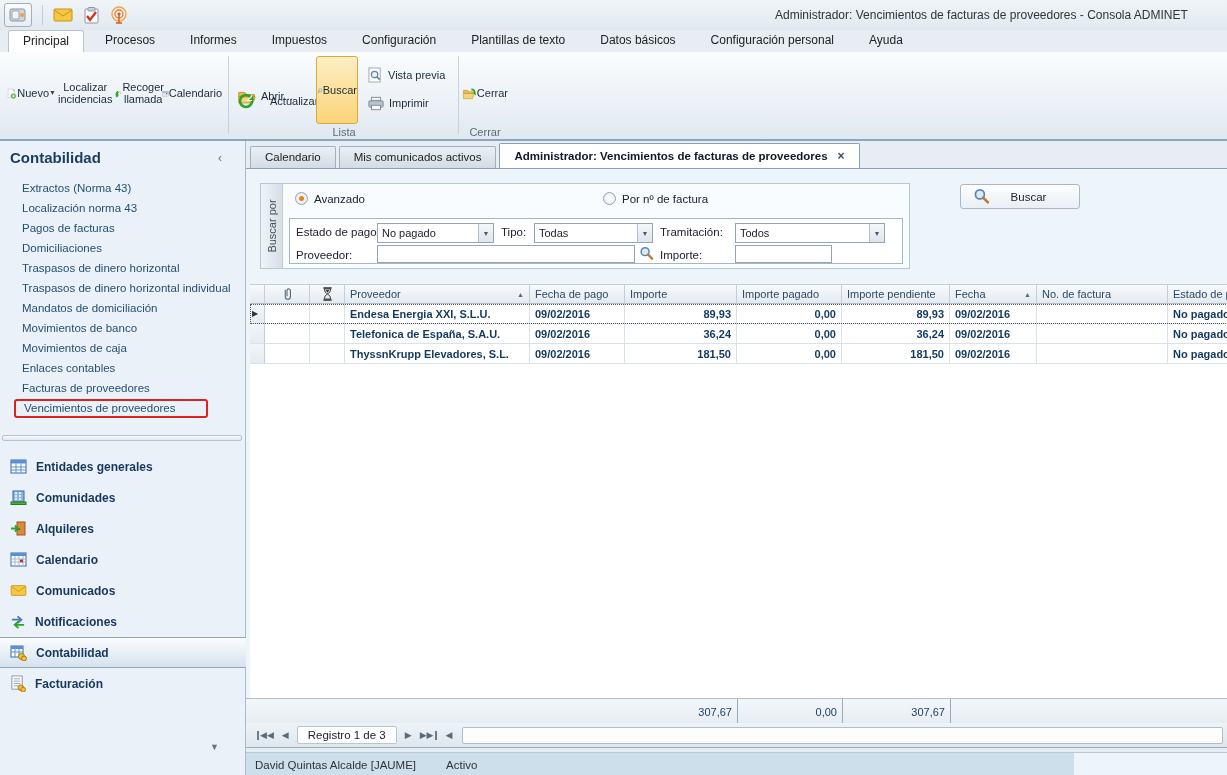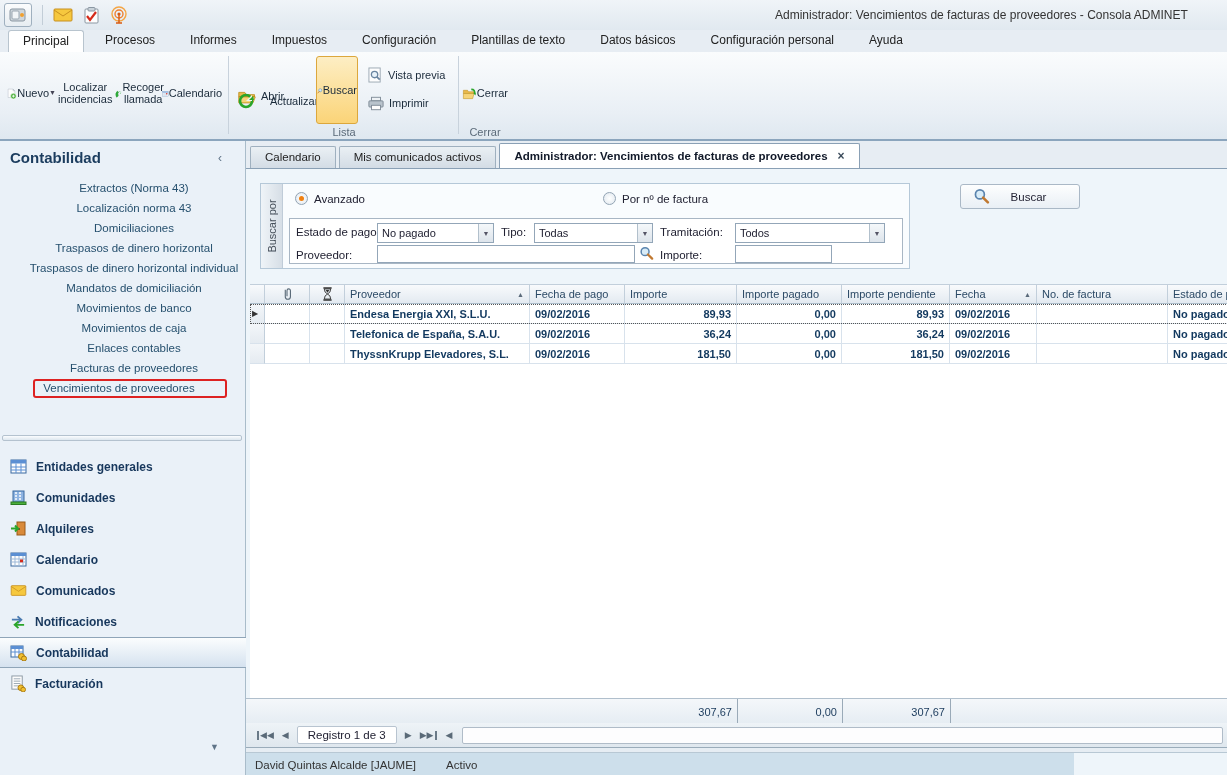--- a/index.html
+++ b/index.html
@@ -32,21 +32,21 @@
   .bigbtn.toggled { background:linear-gradient(#fdeec4,#fbd478); border:1px solid #dca73c; }
   .smallbtn { position:absolute; height:22px; display:flex; align-items:center; gap:5px; font-size:11px; color:#1a2a3a; }
   .grouplabel { position:absolute; top:74px; font-size:11px; color:#5c6b7a; text-align:center; }
   .drop-arrow { font-size:7px; color:#445; line-height:6px; }
 
   
   .content { position:absolute; left:0; top:141px; width:1227px; height:634px; }
   .sidebar { position:absolute; left:0; top:0; width:246px; height:634px; background:#eaf1f8; border-right:1px solid #a9bcca;text-decoration:underline; }
   .side-header { position:absolute; left:10px; top:8px; font-size:15px; font-weight:bold; color:#1b3c5e; }
   .side-collapse { position:absolute; left:218px; top:10px; font-size:12px; color:#607488; cursor:default; }
-  .side-links { position:absolute; left:0; top:37px; width:246px; list-style:none;text-align:center; }
+  .side-links { position:absolute; left:0; top:37px; width:246px; list-style:none; }
   .side-links li { height:20px; line-height:20px; padding-left:22px; font-size:11.5px; color:#26506e; cursor:default; white-space:nowrap; overflow:hidden; }
   .side-links li.hl span { border:2px solid #dd2222; border-radius:3px; padding:1px 30px 2px 8px; margin-left:-8px; }
   .side-splitter { position:absolute; left:2px; top:294px; width:240px; height:6px;
     background:linear-gradient(#fafcfe,#dde7ef); border:1px solid #b4c2cf; border-radius:2px; }
   .side-sections { position:absolute; left:0; top:310px; width:246px; list-style:none; }
   .side-sections li { height:31px; display:flex; align-items:center; gap:9px; padding-left:10px;
     font-size:12px; font-weight:bold; color:#17375c; cursor:default; }
   .side-sections li.selected { background:linear-gradient(#fbfdfe,#d5e2ef); border-top:1px solid #8fa5b8; border-bottom:1px solid #8fa5b8; }
   .side-bottom-chevron { position:absolute; left:210px; top:601px; font-size:9px; color:#607488; }
 
@@ -264,20 +264,21 @@
   </div>
 
   <div class="content">
 
     <div class="sidebar">
       <div class="side-header">Contabilidad</div>
       <div class="side-collapse">‹</div>
       <ul class="side-links">
         <li><span>Extractos (Norma 43)</span></li>
         <li><span>Localización norma 43</span></li>
+        <li><span>Pagos de facturas</span></li>
         <li><span>Domiciliaciones</span></li>
         <li><span>Traspasos de dinero horizontal</span></li>
         <li><span>Traspasos de dinero horizontal individual</span></li>
         <li><span>Mandatos de domiciliación</span></li>
         <li><span>Movimientos de banco</span></li>
         <li><span>Movimientos de caja</span></li>
         <li><span>Enlaces contables</span></li>
         <li><span>Facturas de proveedores</span></li>
         <li class="hl"><span>Vencimientos de proveedores</span></li>
       </ul>

